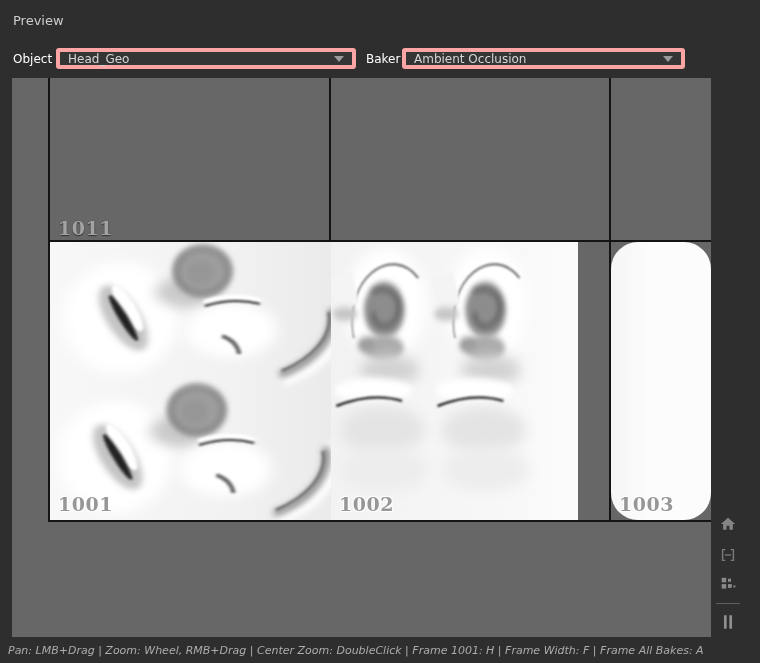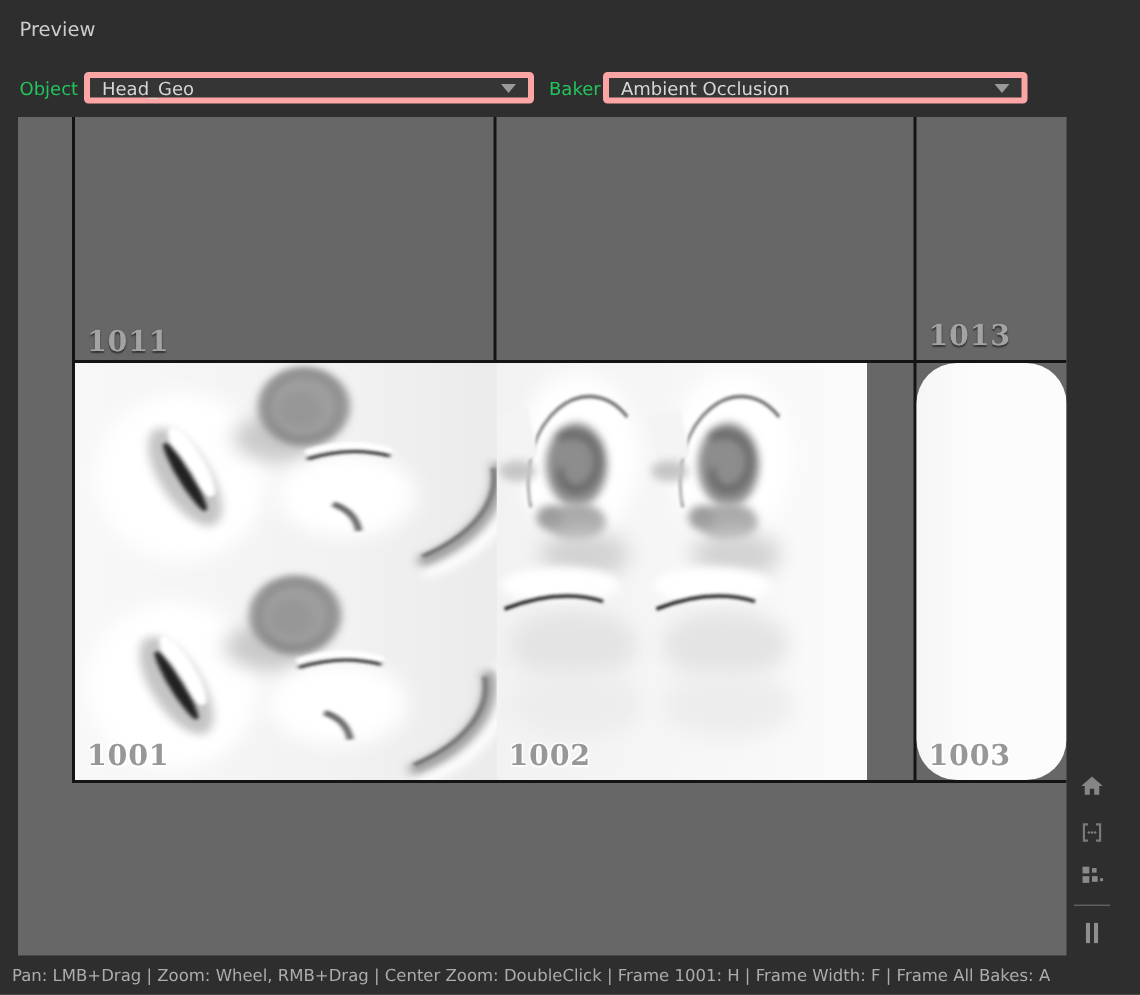--- a/index.html
+++ b/index.html
@@ -9,21 +9,21 @@
     font-family:"DejaVu Sans","Liberation Sans",sans-serif;
     -webkit-font-smoothing:antialiased;
   }
   .panel-title{
     position:absolute;left:13px;top:13px;
     font-size:13px;color:#cdcdcd;text-align:right;
   }
   
   .toolbar-label{
     position:absolute;top:48px;height:22px;line-height:22px;
-    font-size:12px;color:#22c55e;
+    font-size:12px;color:#ffffff;
   }
   #object-label{left:13px;}
   #baker-label{left:366px;}
   .dropdown{
     position:absolute;top:48px;height:21px;box-sizing:border-box;
     background:#353535;border:4px solid #fca5a5;border-radius:3px;
     display:flex;align-items:center;justify-content:space-between;
     padding:0 8px;cursor:default;
   }
   #object-dropdown{left:56px;width:300px;}
@@ -63,21 +63,21 @@
     background:none;border:none;padding:0;margin:0;cursor:pointer;
     display:flex;align-items:center;justify-content:center;
   }
   .side-divider{position:absolute;left:716px;top:603px;width:24px;height:1px;background:#5f5f5f;}
   
   .statusbar{
     position:absolute;left:0;top:637px;width:760px;height:26px;
     display:flex;align-items:center;
   }
   .statusbar span{
-    margin-left:8px;font-size:11px;color:#acacac;white-space:nowrap;
+    margin-left:8px;font-size:11px;font-style:italic;color:#acacac;white-space:nowrap;
   }
 </style>
 </head>
 <body>
 
 <div class="panel-title">Preview</div>
 
 <div class="toolbar-label" id="object-label">Object</div>
 <div class="dropdown" id="object-dropdown">
   <span class="val">Head_Geo</span>
@@ -92,23 +92,20 @@
 <div class="viewport">
 
   <div class="vline" style="left:36px"></div>
   <div class="vline" style="left:317px"></div>
   <div class="vline" style="left:597px"></div>
   <div class="hline" style="top:162px"></div>
   <div class="hline" style="top:442px"></div>
 
   <div class="tile" style="left:38px;top:4px;width:279px;height:162px;">
     <span class="tile-label on-grey">1011</span>
-  </div>
-  <div class="tile" style="left:599px;top:0;width:100px;height:162px;">
-    <span class="tile-label on-grey">1013</span>
   </div>
 
   <div class="tile" style="left:38px;top:164px;width:320px;height:278px;">
     <svg viewBox="0 0 279 278" preserveAspectRatio="none">
       <defs>
         <linearGradient id="t1bg" x1="0" y1="0" x2="1" y2="0">
           <stop offset="0" stop-color="#f8f8f8"></stop>
             <stop offset="0.55" stop-color="#f2f2f2"></stop>
             <stop offset="1" stop-color="#e8e8e8"></stop>
         </linearGradient>

